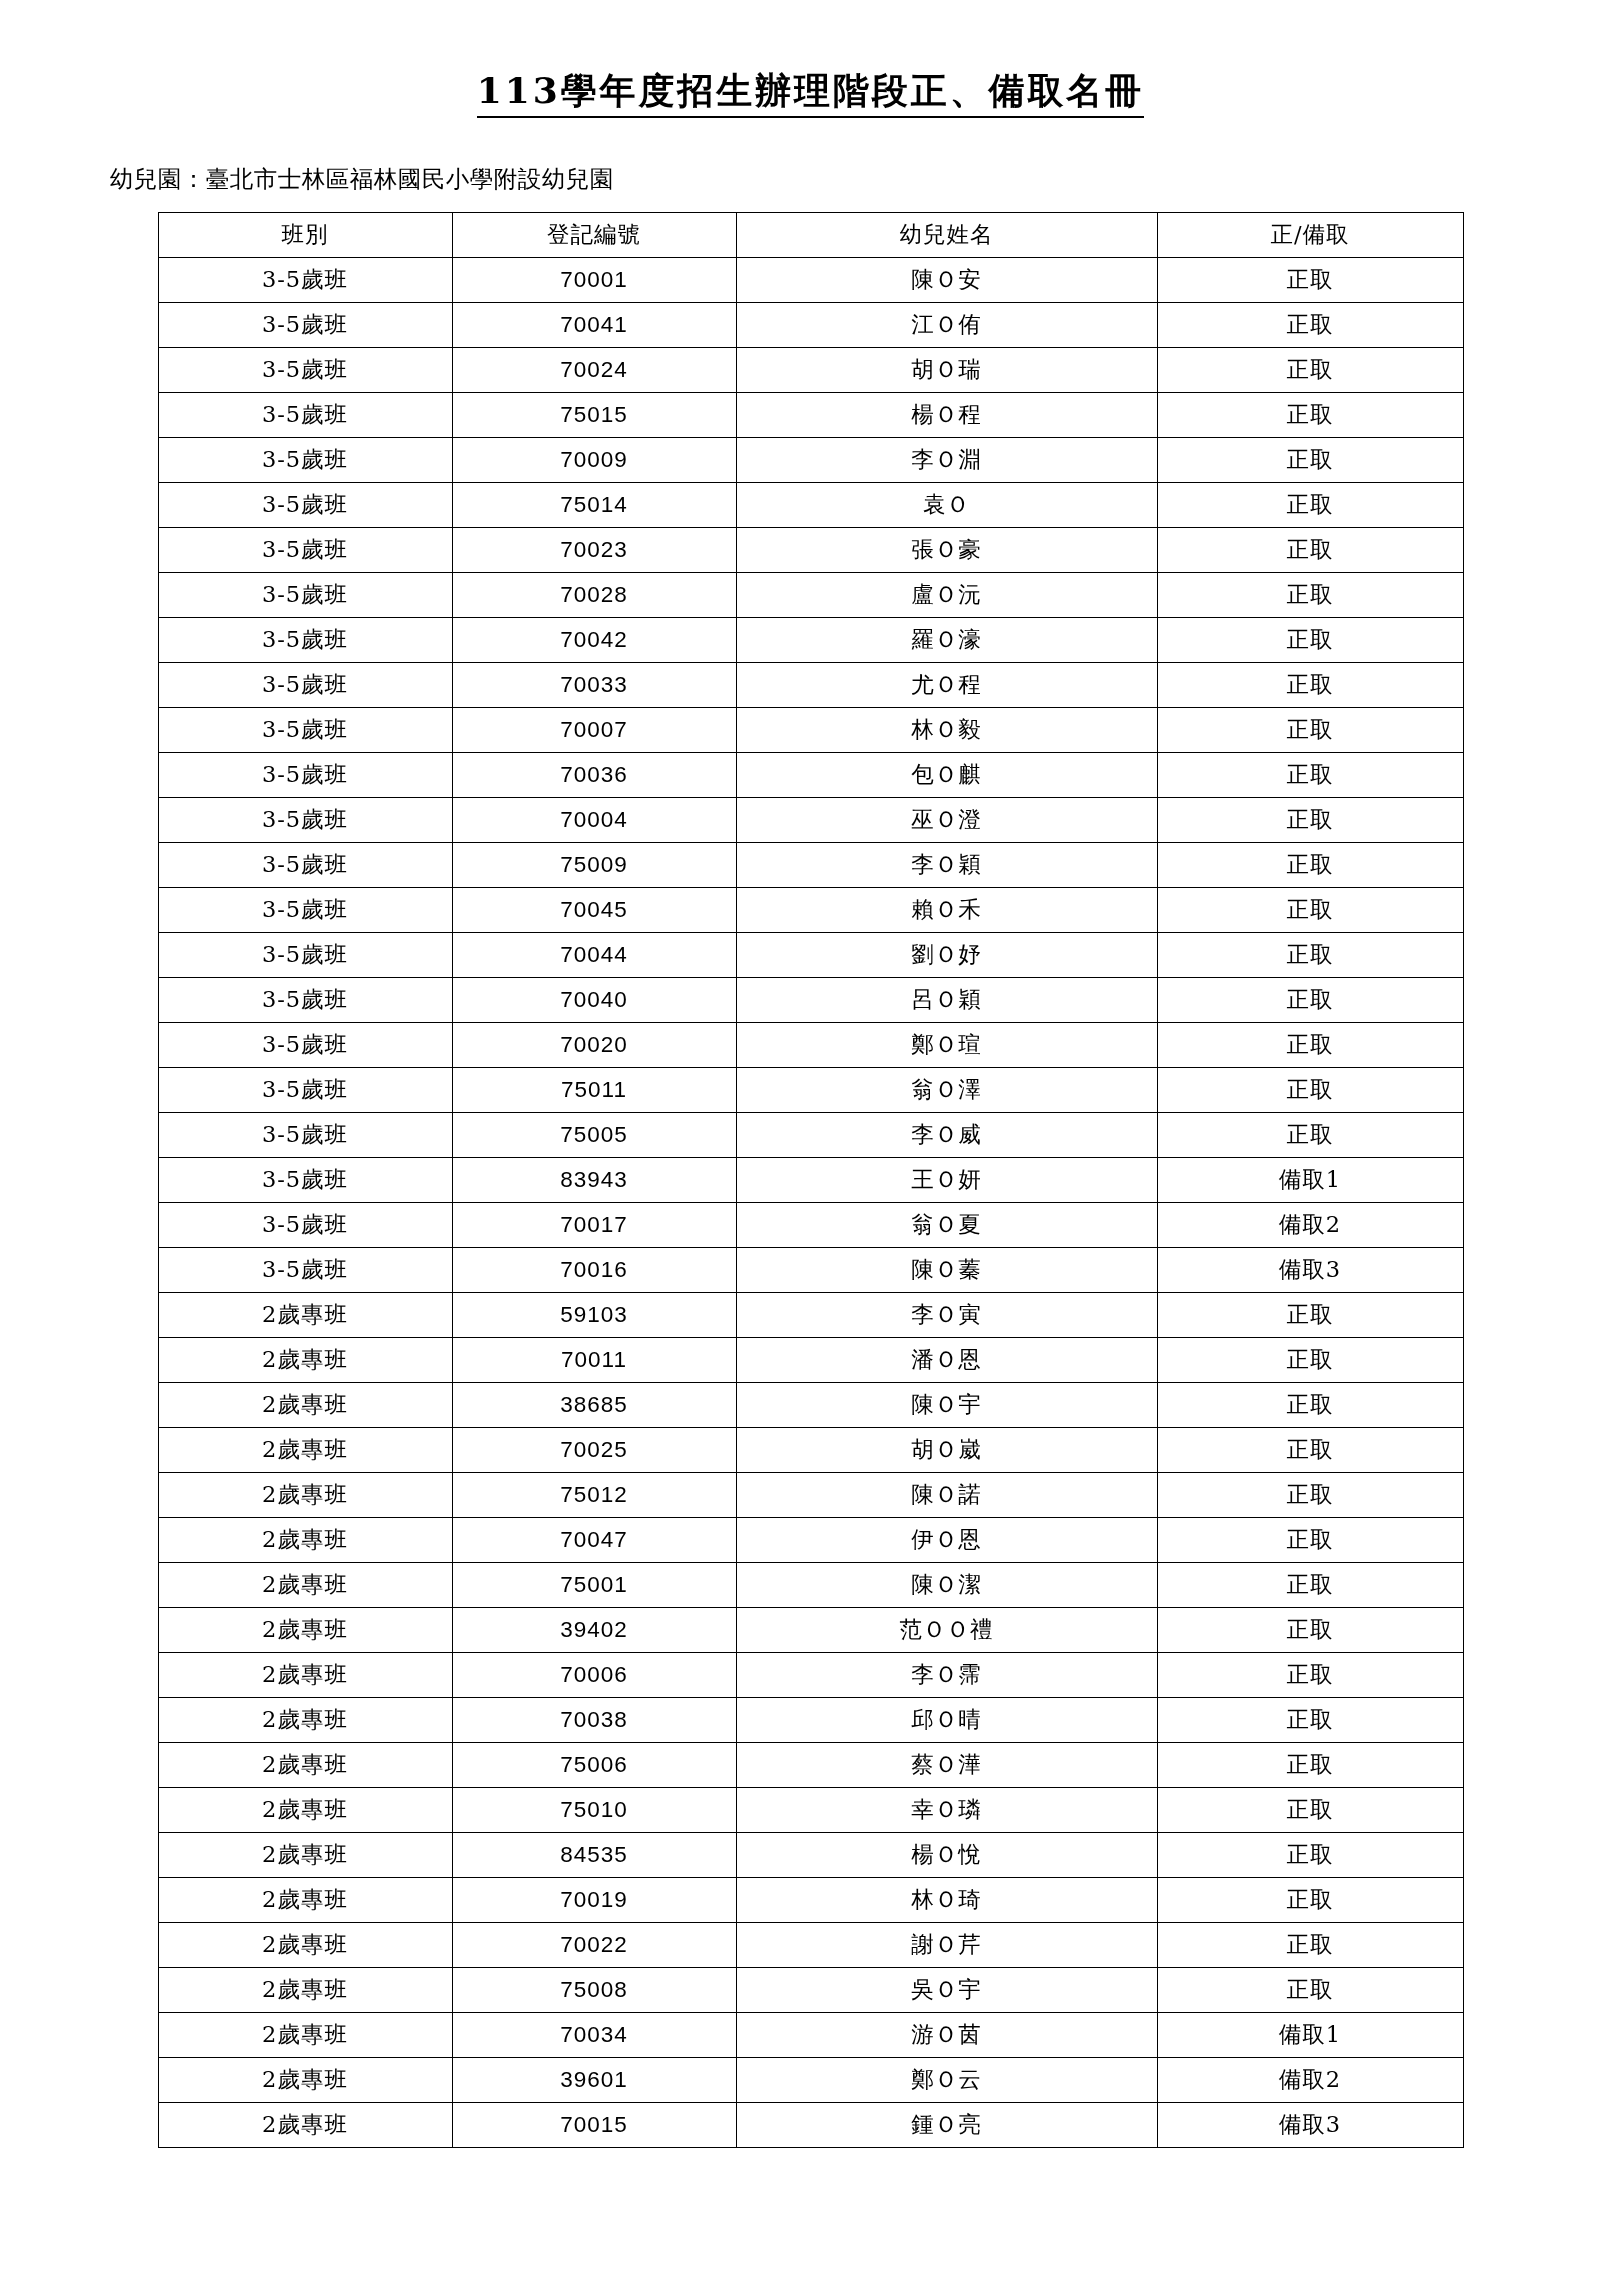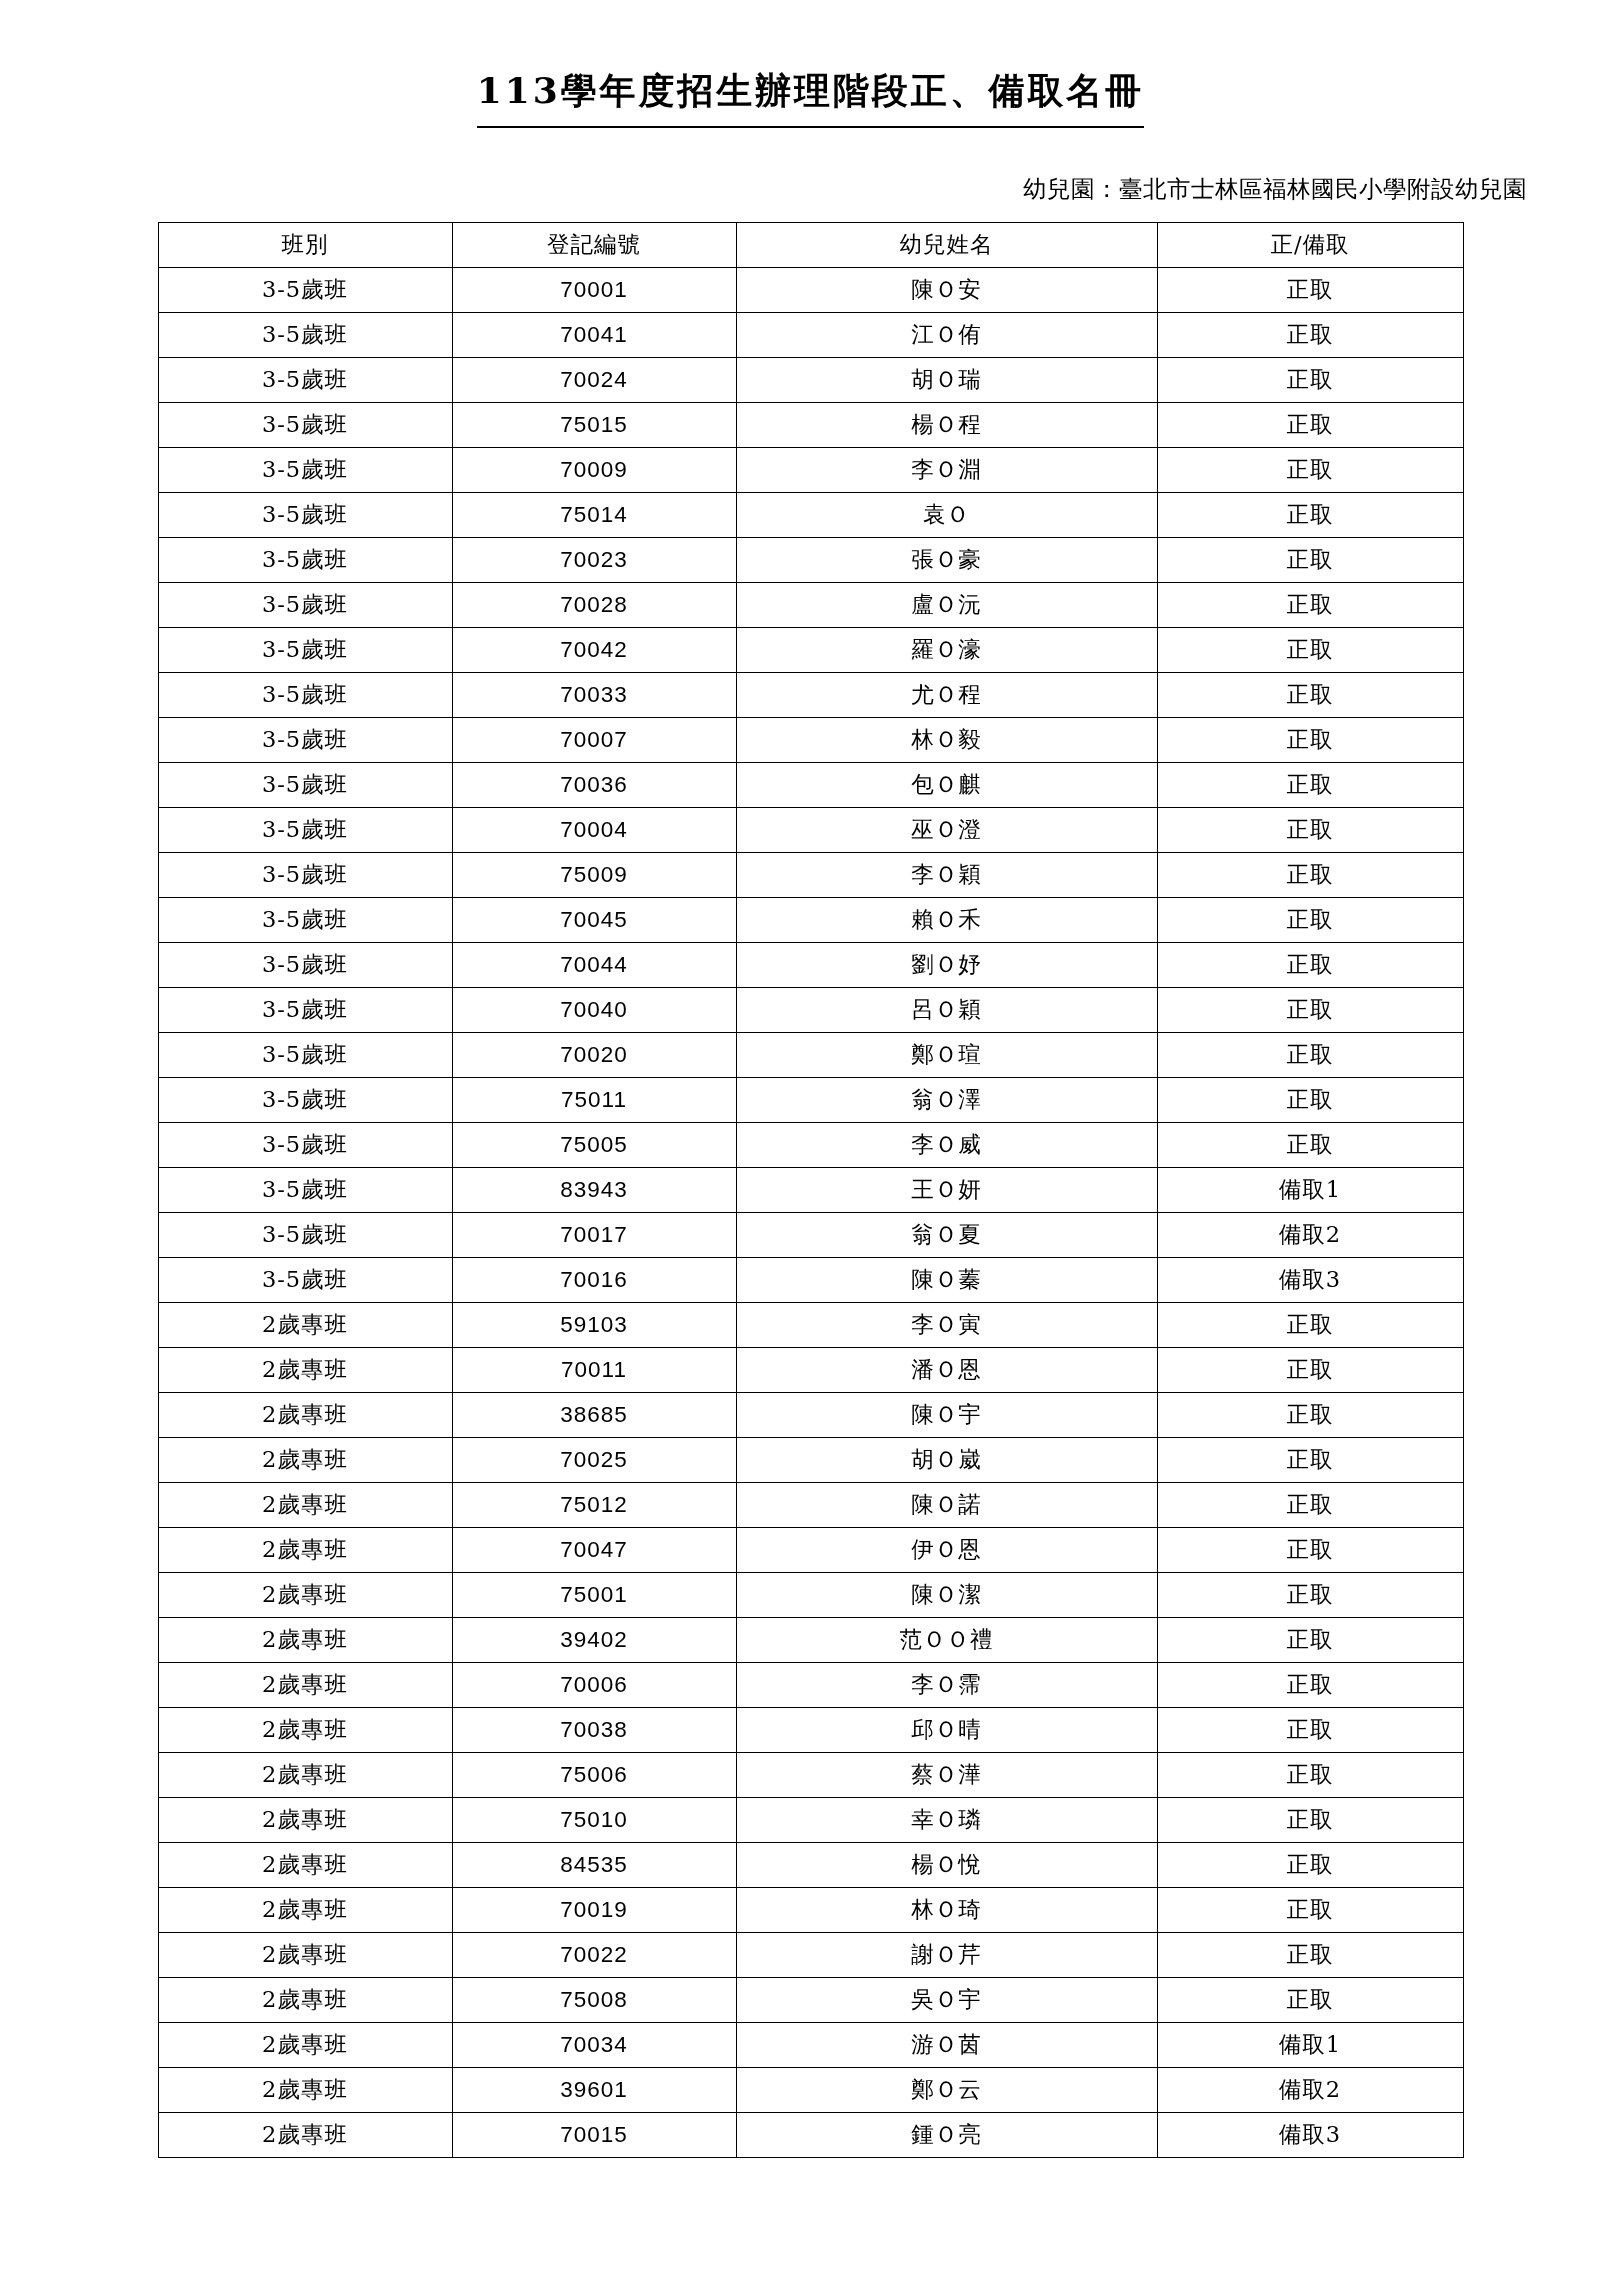--- a/index.html
+++ b/index.html
@@ -20,33 +20,32 @@
     box-sizing: border-box;
     padding: 57px 94px 39px 94px;
     position: relative;
   }
   .doc-title {
     text-align: center;
     font-size: 36px;
     font-weight: bold;
     letter-spacing: 2.9px;
     margin: 9.8px 0 0 0;
-    padding-bottom: 10px;
+    padding-bottom: 0;
     display: inline-block;
     border-bottom: 2px solid #000;
   }
   .title-row {
     text-align: center;
     margin-bottom: 45px;
   }
   .school-line {
     font-size: 23.5px;
     margin: 0 0 15.7px 15.7px;
     letter-spacing: 0.5px;
-    text-align: right;
   }
   table.roster {
     border-collapse: collapse;
     width: 1306px;
     margin: 17px auto;
     table-layout: fixed;
   }
   table.roster th, table.roster td {
     border: 1px solid #000000;
     height: 44px;

